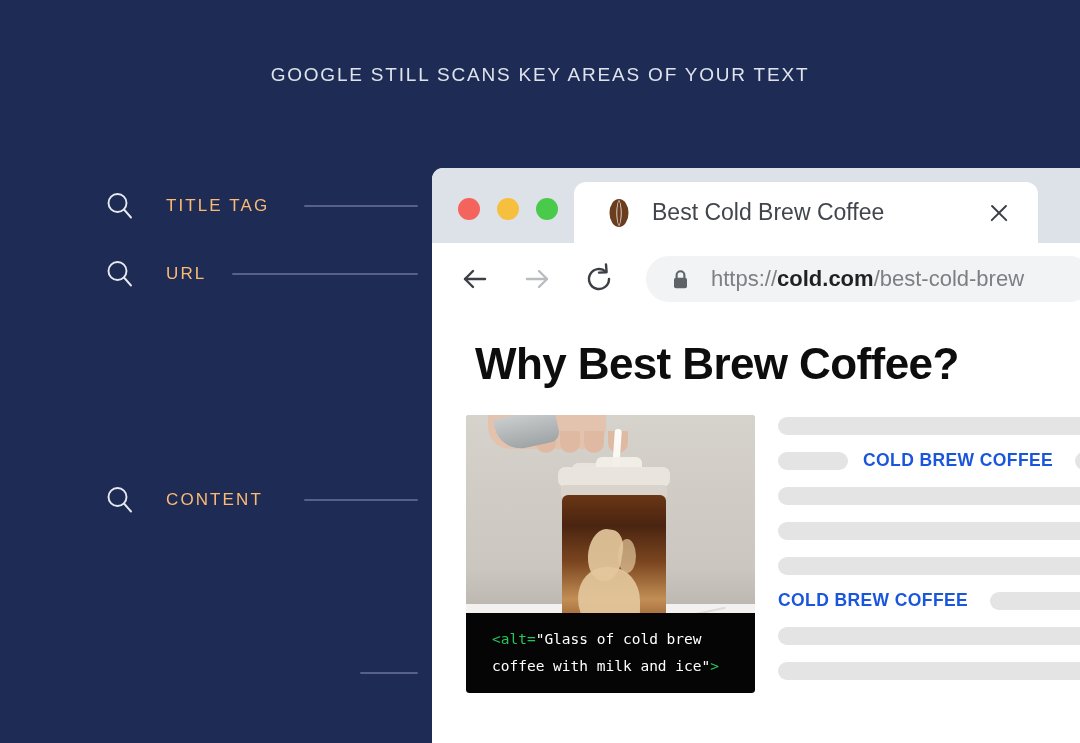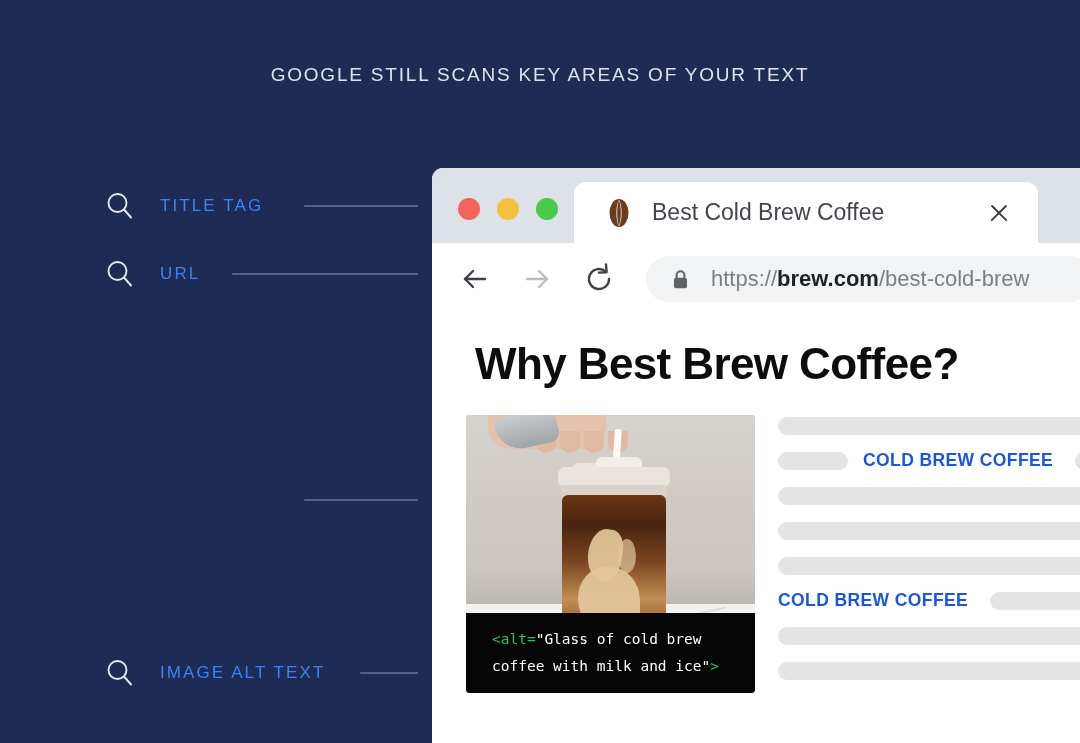--- a/index.html
+++ b/index.html
@@ -27,22 +27,22 @@
     position:absolute;left:104px;display:flex;align-items:center;height:34px;
   }
   .check-row[data-row="0"]{top:189px;}
   .check-row[data-row="1"]{top:257px;}
   .check-row[data-row="2"]{top:483px;}
   .check-row[data-row="3"]{top:656px;}
 
   .mag{width:32px;height:32px;flex:0 0 32px;position:relative;}
   .mag svg{display:block;}
   .check-label{
-    margin-left:24px;
-    color:#3b82f6;
+    margin-left:30px;
+    color:#fdba74;
     font-size:17px;
     letter-spacing:2.1px;
     white-space:nowrap;
   }
   .connector{
     position:absolute;
     height:2px;
     background:#5a6party;
     background:#56608a;
     border-radius:2px;
@@ -243,30 +243,30 @@
   <div class="check-row" data-row="1">
     <span class="mag">
       <svg width="32" height="32" viewBox="0 0 32 32">
           <circle cx="13.5" cy="13" r="9" fill="none" stroke="#e7eaf1" stroke-width="1.9"></circle>
           <line x1="20" y1="19.5" x2="27" y2="27.5" stroke="#e7eaf1" stroke-width="1.9" stroke-linecap="round"></line>
         </svg>
     </span>
     <span class="check-label">URL</span>
   </div>
 
-
-  <div class="check-row" data-row="3">
+  <div class="check-row" data-row="2">
     <span class="mag">
       <svg width="32" height="32" viewBox="0 0 32 32">
           <circle cx="13.5" cy="13" r="9" fill="none" stroke="#e7eaf1" stroke-width="1.9"></circle>
           <line x1="20" y1="19.5" x2="27" y2="27.5" stroke="#e7eaf1" stroke-width="1.9" stroke-linecap="round"></line>
         </svg>
     </span>
-    <span class="check-label">IMAGE ALT TEXT</span>
-  </div>
+    <span class="check-label">CONTENT</span>
+  </div>
+
 
   <div class="connector" data-row="0"></div>
   <div class="connector" data-row="1"></div>
   <div class="connector" data-row="2"></div>
   <div class="connector" data-row="3"></div>
 </div>
 
 <div class="browser">
 
   <div class="tabbar">
@@ -309,21 +309,21 @@
       </svg>
     </span>
 
     <div class="omnibox">
       <span class="lock">
         <svg width="17" height="21" viewBox="0 0 17 21">
           <path d="M4.6 9 V6.2 a3.9 3.9 0 0 1 7.8 0 V9" fill="none" stroke="#5f6368" stroke-width="2.1"></path>
           <rect x="2" y="8.8" width="13" height="10.4" rx="2" fill="#5f6368"></rect>
         </svg>
       </span>
-      <span class="url-text"><span>https://</span><span class="host">brew.com</span><span>/best-cold-brew</span></span>
+      <span class="url-text"><span>https://</span><span class="host">cold.com</span><span>/best-cold-brew</span></span>
       <span class="url-fade"></span>
     </div>
   </div>
 
   <div class="page">
     <div class="page-title">Why Best Brew Coffee?</div>
 
     <div class="article">
 
       <div class="photo-wrap">

